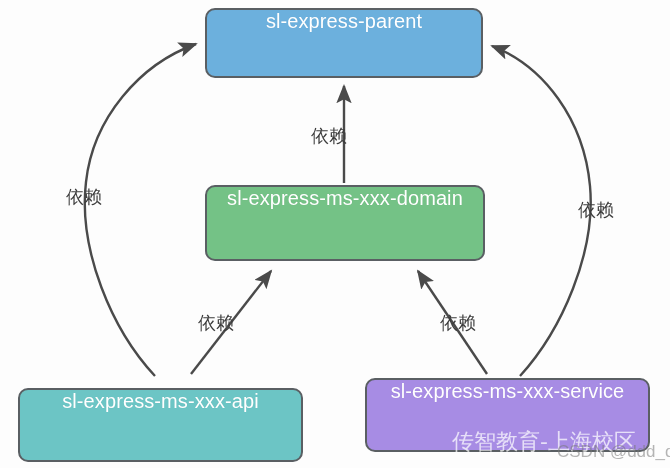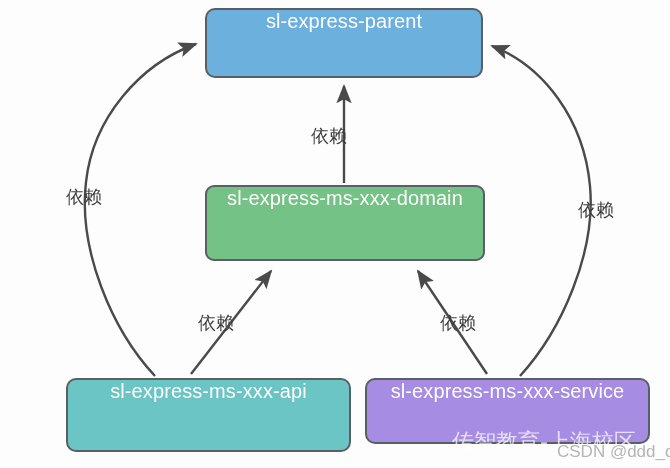--- a/index.html
+++ b/index.html
@@ -36,29 +36,27 @@
     text-shadow: 0 0 1px rgba(0,0,0,0.08);
     z-index: 3;
   }
   #node-parent {
     left: 205px; top: 8px; width: 278px; height: 70px;
     background: #6cb0dd;
   }
   #node-domain {
     left: 205px; top: 185px; width: 280px; height: 76px;
     background: #74c286;
-    border-radius: 9px;
   }
   #node-api {
-    left: 18px; top: 378px; width: 285px; height: 74px;
+    left: 18px; top: 388px; width: 285px; height: 74px;
     background: #6cc5c5;
-    margin-left: 48px;
   }
   #node-service {
-    left: 365px; top: 378px; width: 285px; height: 66px;
+    left: 365px; top: 378px; width: 285px; height: 74px;
     background: #a78ce4;
   }
   .edge-label {
     position: absolute;
     color: #3b3b3b;
     font-size: 18px;
     font-family: Liberation Sans, sans-serif;
     white-space: nowrap;
     z-index: 4;
   }

